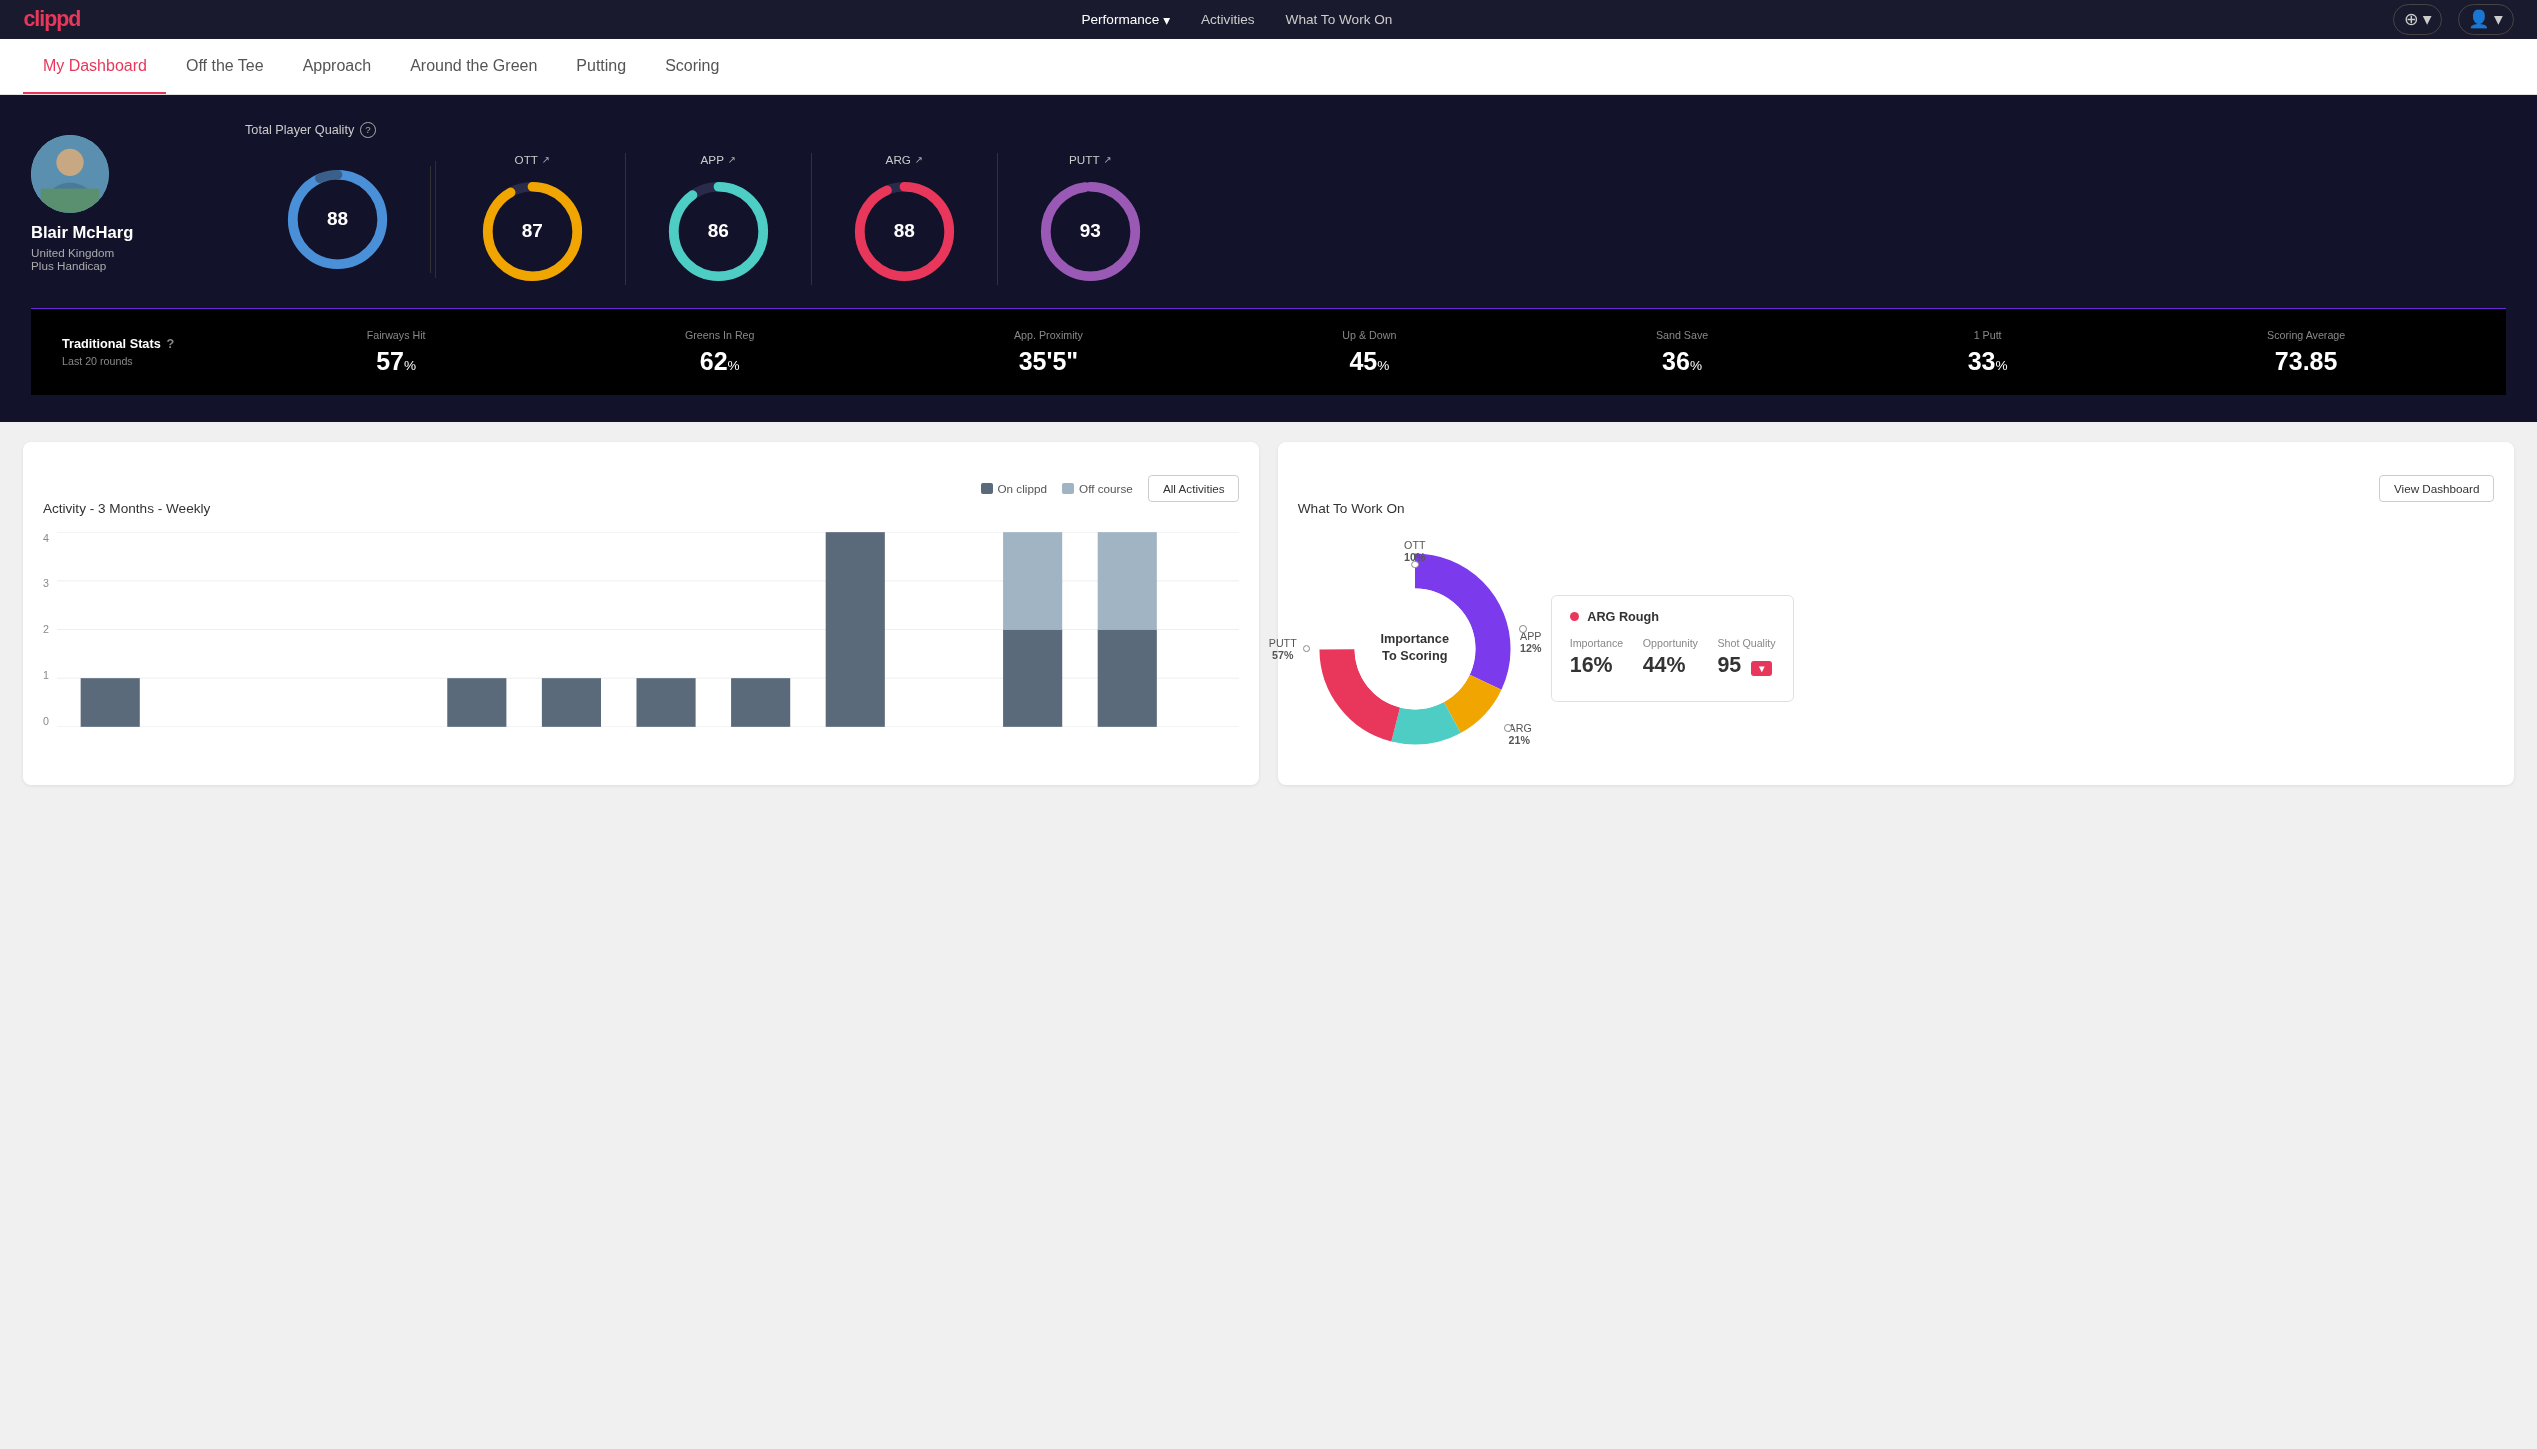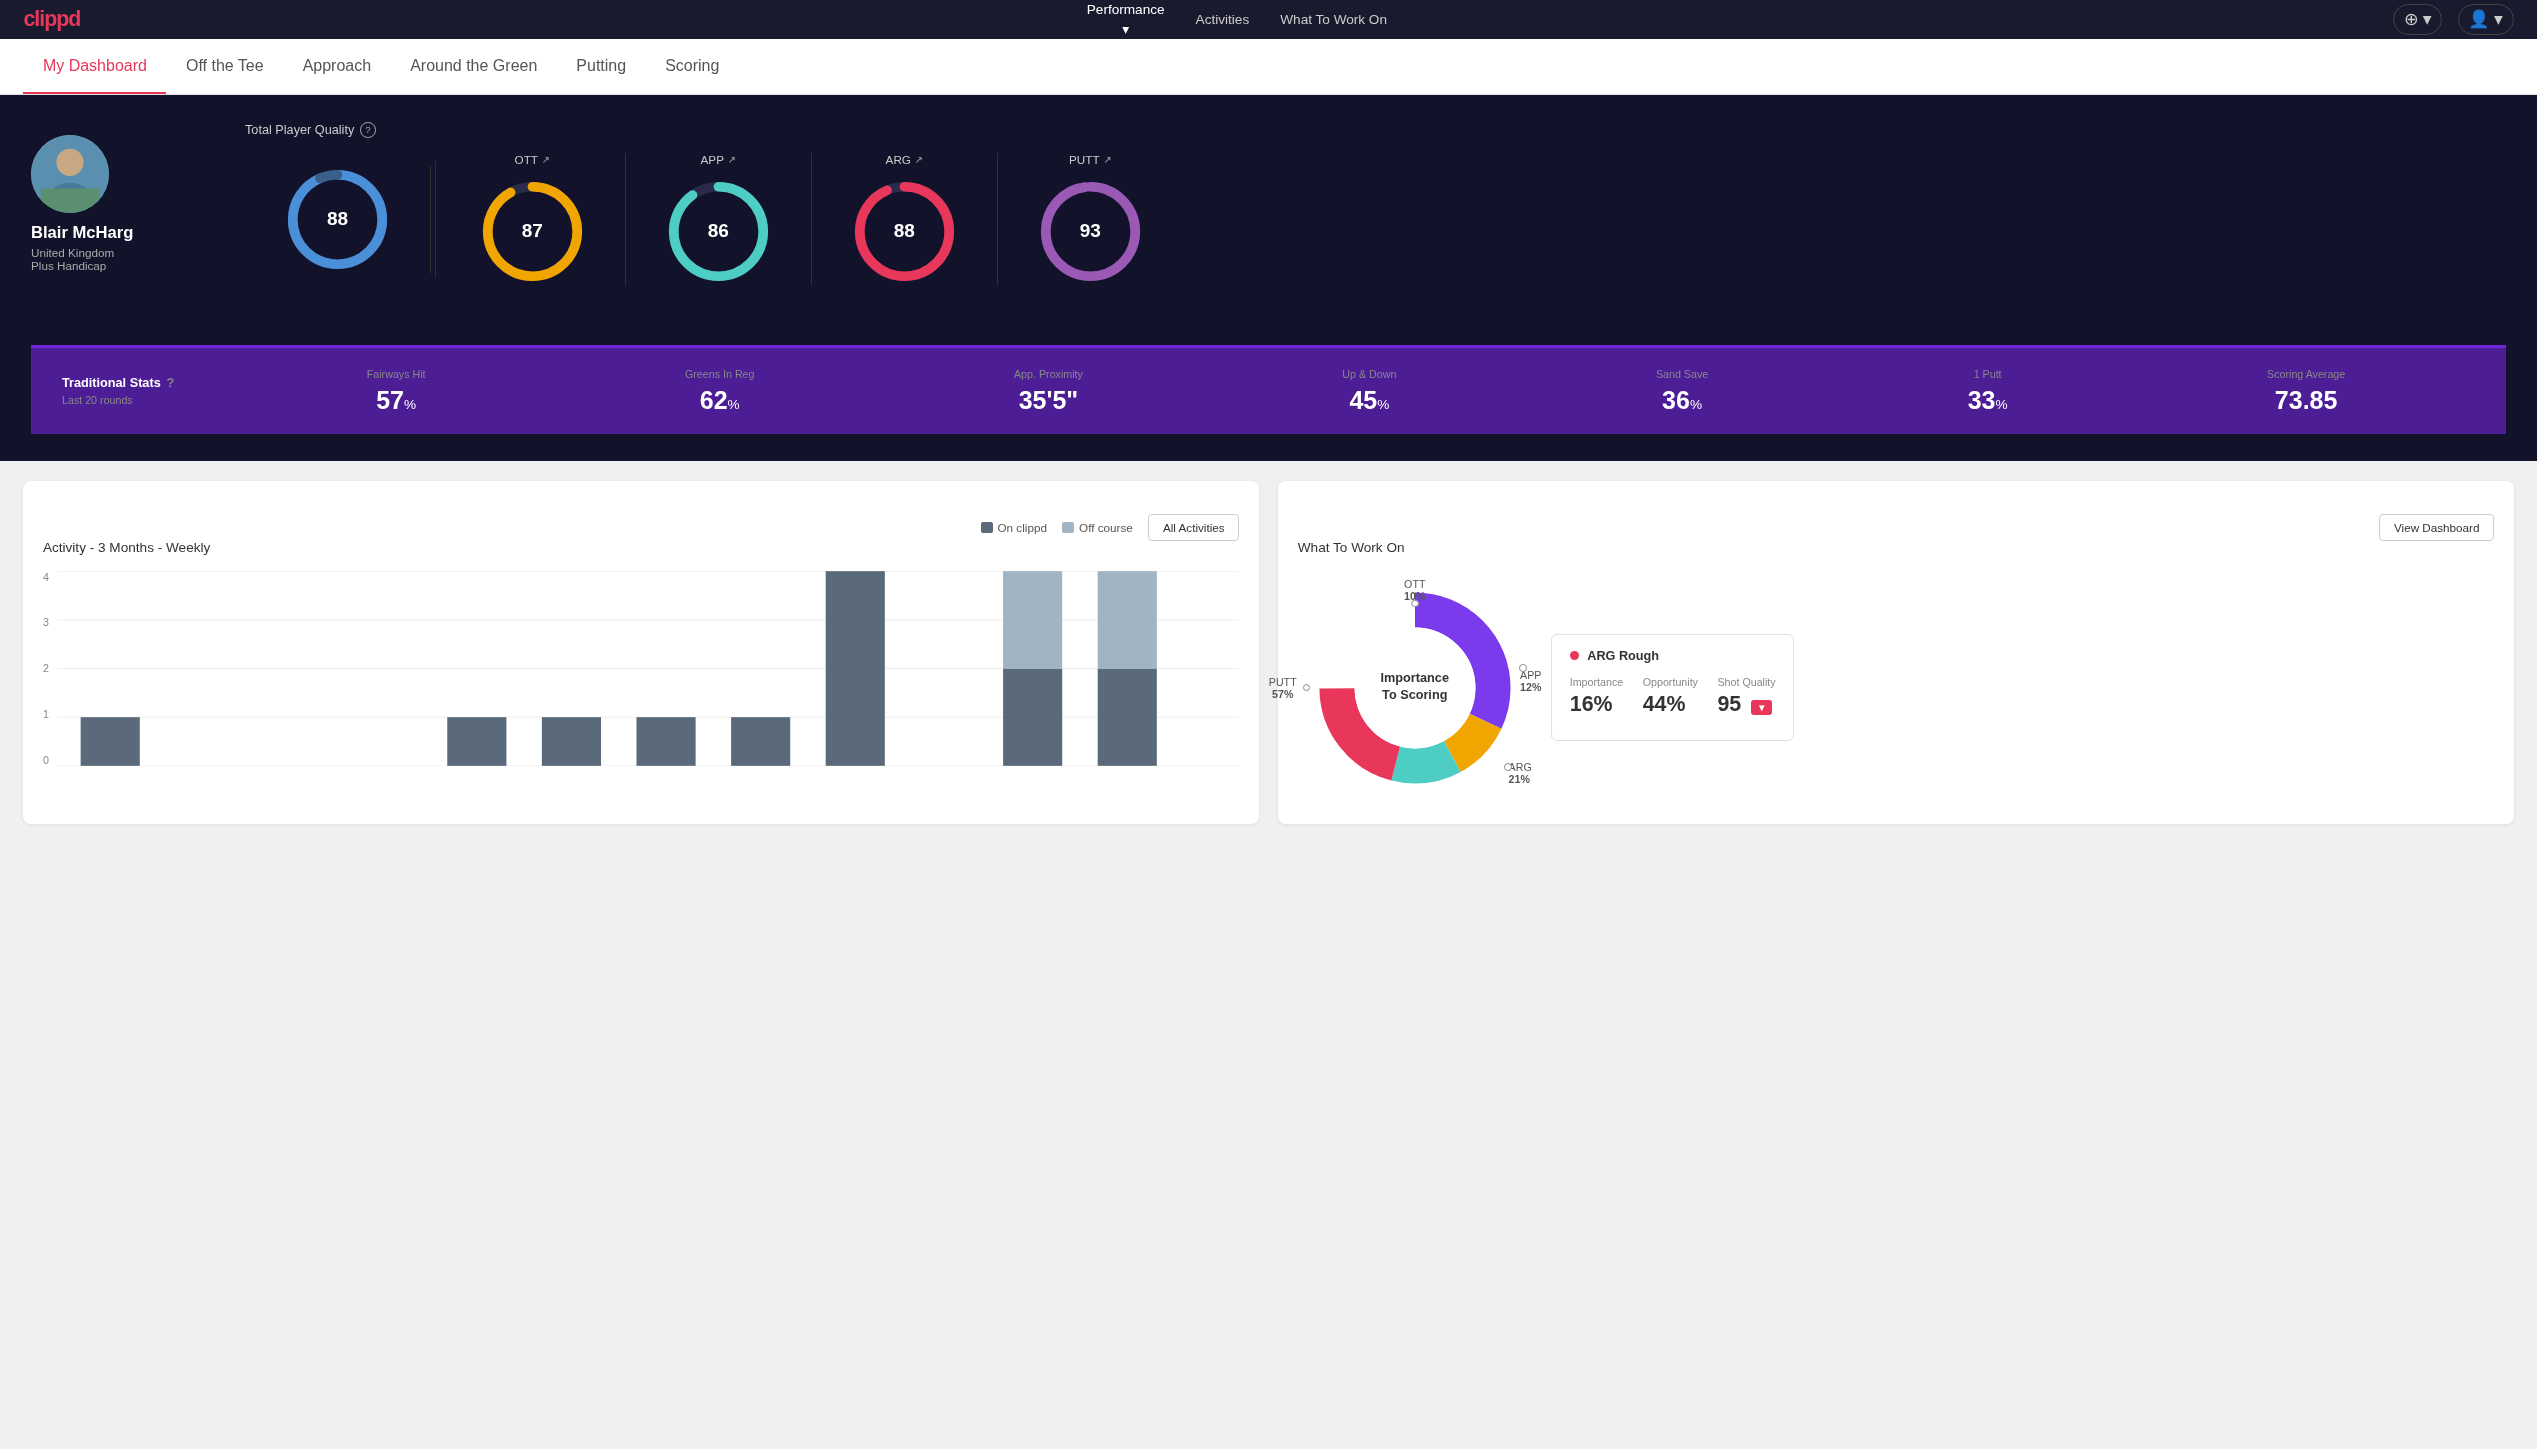--- a/index.html
+++ b/index.html
@@ -22,21 +22,21 @@
     }
     .nav-links { display: flex; align-items: center; gap: 31px; }
     .nav-links a {
       color: #ccc;
       text-decoration: none;
       font-size: 13.6px;
       display: flex;
       align-items: center;
       gap: 3.9px;
     }
-    .nav-links a.active { color: #fff; flex-direction: column; }
+    .nav-links a.active { color: #fff; }
     .nav-right { display: flex; align-items: center; gap: 15.6px; }
     .nav-icon-btn {
       background: none;
       border: 1px solid #444;
       border-radius: 19.5px;
       color: #ccc;
       padding: 3.9px 9.7px;
       cursor: pointer;
       font-size: 17.5px;
       display: flex;
@@ -160,27 +160,26 @@
       top: 50%;
       left: 50%;
       transform: translate(-50%, -50%);
       font-size: 19px;
       font-weight: 700;
       color: #fff;
     }
 
     
     .stats-row {
-      background: #4c1d95;
-      border-top: 3px solid #6d28d9;
+      background: #000000;
+      border-top: 1px solid #6d28d9;
       padding: 19.5px 31px;
       display: flex;
       align-items: center;
       gap: 0;
-      margin-top: 37px;
     }
     .stats-info { min-width: 175px; }
     .stats-title { font-size: 12.7px; font-weight: 600; color: #fff; display: flex; align-items: center; gap: 5.8px; }
     .stats-subtitle { font-size: 10.7px; color: #888; margin-top: 3.9px; }
     .stat-items { display: flex; flex: 1; justify-content: space-around; }
     .stat-item { display: flex; flex-direction: column; align-items: center; }
     .stat-label { font-size: 10.7px; color: #888; margin-bottom: 5.8px; }
     .stat-value { font-size: 25px; font-weight: 700; color: #fff; }
     .stat-value .unit { font-size: 13.6px; font-weight: 400; }
 

